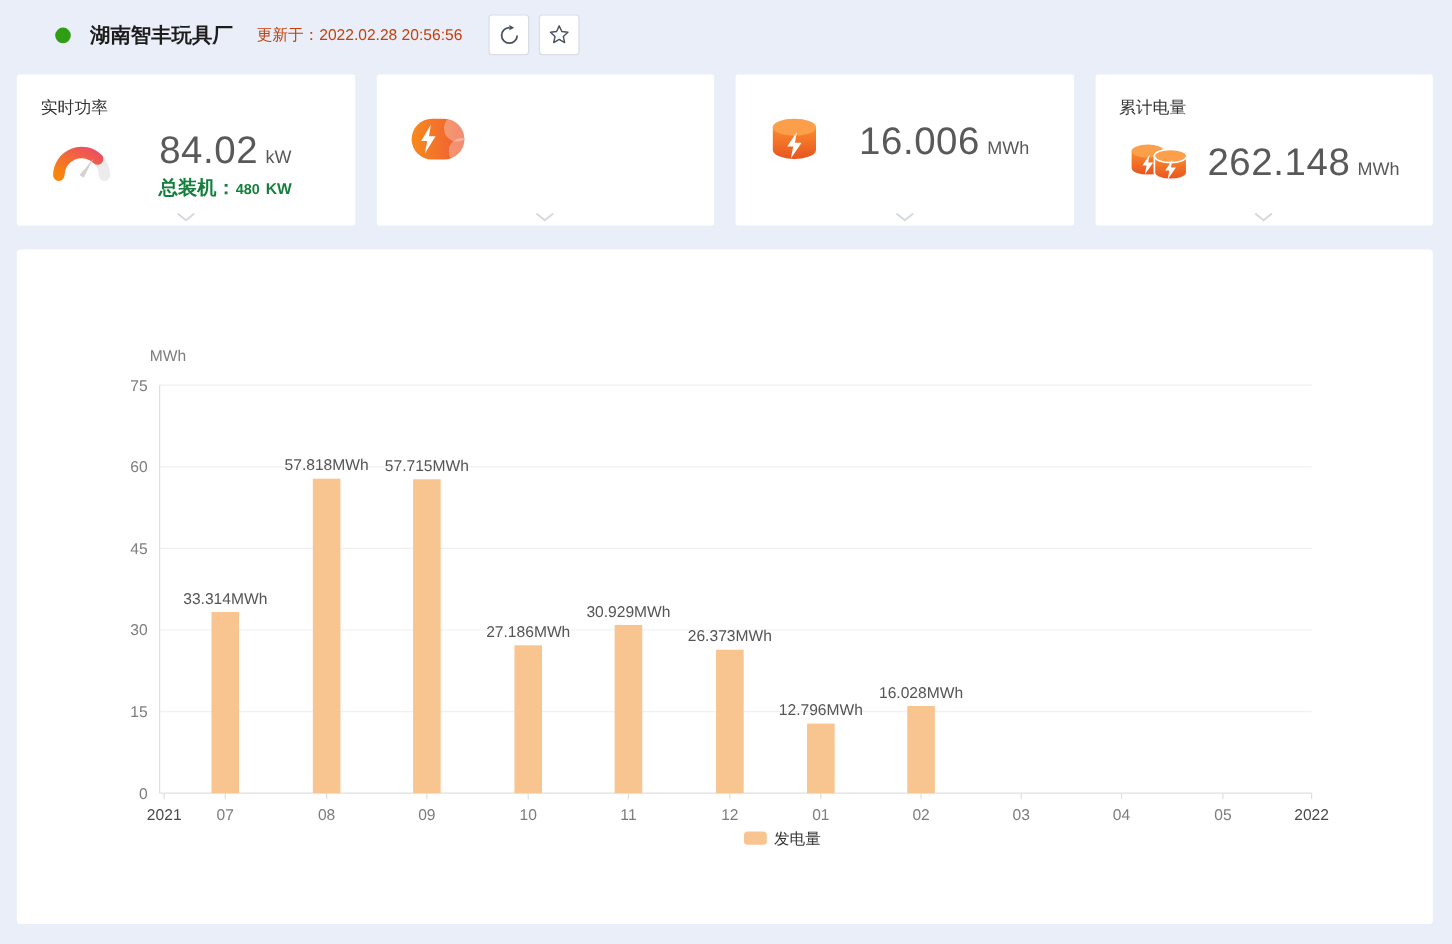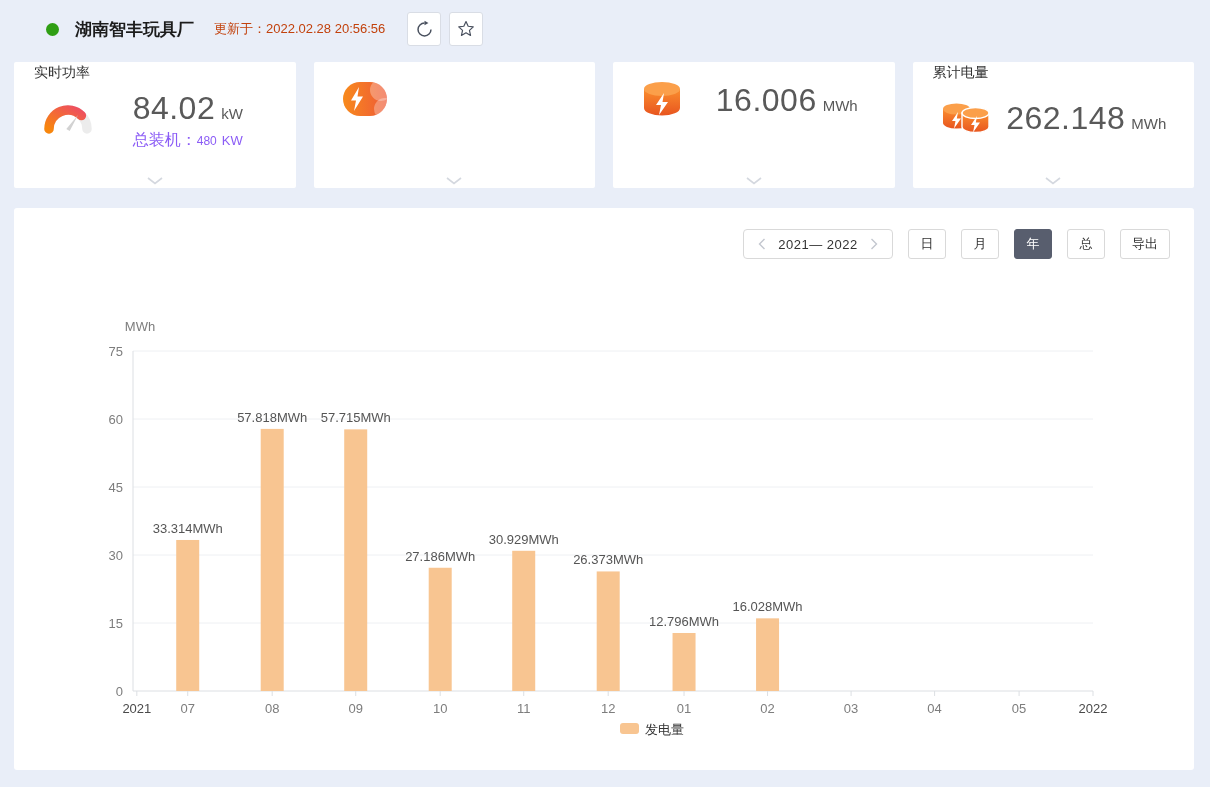--- a/index.html
+++ b/index.html
@@ -16,30 +16,30 @@
   .plant-name { font-size:17px; font-weight:bold; color:#1c1c1c; margin-left:16px; }
   .updated { font-size:13px; color:#c2410c; margin-left:20px; }
   .icon-btn {
     width:34px; height:34px; background:#fff; border:1px solid #d9dde5; border-radius:3px;
     display:flex; align-items:center; justify-content:center; cursor:pointer;
   }
   .icon-btn.refresh { margin-left:22px; }
   .icon-btn.star { margin-left:8px; }
   
   .stats { display:grid; grid-template-columns:repeat(4,1fr); gap:18px; margin:4px 16px 0 14px; }
-  .card { background:#fff; height:126px; border-radius:2px; position:relative; padding:2px 18px 0 20px; }
+  .card { background:#fff; height:126px; border-radius:2px; position:relative; padding:19px 18px 0 20px; }
   .card-title { font-size:14px; color:#333; }
   .card-body { display:flex; align-items:center; margin-top:14px; }
   .card-body.tight { margin-top:8px; }
   .icon-wrap { width:64px; display:flex; justify-content:flex-start; padding-left:6px; flex:0 0 auto; }
   .value-wrap { flex:1; display:flex; flex-direction:column; align-items:center; }
   .value-line { display:flex; align-items:baseline; white-space:nowrap; }
   .big-value { font-size:32px; color:#595959; letter-spacing:0.5px; }
   .unit { font-size:15px; color:#595959; margin-left:6px; }
-  .sub-line { display:flex; align-items:baseline; margin-top:3px; color:#8b5cf6; white-space:nowrap; }
+  .sub-line { display:flex; align-items:baseline; margin-top:3px; color:#15803d; white-space:nowrap;font-weight:bold; }
   .sub-label { font-size:16px; }
   .sub-value { font-size:12px; }
   .sub-unit  { font-size:13px; margin-left:5px; }
   .card-chevron { position:absolute; left:50%; transform:translateX(-50%); bottom:3px; cursor:pointer; line-height:0; }
   
   .panel { background:#fff; border-radius:3px; margin:20px 16px 0 14px; height:562px; padding:21px 24px 0; }
   .toolbar { display:flex; justify-content:flex-end; align-items:center; gap:15px; }
   .range {
     width:150px; height:30px; border:1px solid #d9d9d9; border-radius:4px; background:#fff;
     display:flex; align-items:center; justify-content:space-between; padding:0 12px;
@@ -213,42 +213,20 @@
     </div>
     <span class="card-chevron">
       <svg width="16" height="8" viewBox="0 0 16 8">
           <polyline points="1,1 8,6.5 15,1" fill="none" stroke="#d4d8df" stroke-width="1.6"></polyline>
         </svg>
     </span>
   </div>
 </div>
 
 <div class="panel">
-  <div class="toolbar">
-    <div class="range">
-      <span class="range-arrow">
-        <svg width="8" height="12" viewBox="0 0 8 12">
-            <polyline points="6.5,1 1.5,6 6.5,11" fill="none" stroke="#c3c7cf" stroke-width="1.4"></polyline>
-          </svg>
-      </span>
-      <span class="range-label">2021— 2022</span>
-      <span class="range-arrow">
-        <svg width="8" height="12" viewBox="0 0 8 12">
-            <polyline points="1.5,1 6.5,6 1.5,11" fill="none" stroke="#c3c7cf" stroke-width="1.4"></polyline>
-          </svg>
-      </span>
-    </div>
-    <span id="view-buttons" style="display:flex; gap:15px;">
-        <button class="vbtn">日</button>
-        <button class="vbtn">月</button>
-        <button class="vbtn active">年</button>
-        <button class="vbtn">总</button>
-      </span>
-    <button class="vbtn">导出</button>
-  </div>
   <svg id="chart-svg" width="1132" height="505" viewBox="0 0 1132 505">
       <text x="85" y="436.5" font-size="13" fill="#7d7d7d" text-anchor="end">0</text>
       <line x1="95" y1="364" x2="1055" y2="364" stroke="#eef0f3" stroke-width="1"></line>
       <text x="85" y="368.5" font-size="13" fill="#7d7d7d" text-anchor="end">15</text>
       <line x1="95" y1="296" x2="1055" y2="296" stroke="#eef0f3" stroke-width="1"></line>
       <text x="85" y="300.5" font-size="13" fill="#7d7d7d" text-anchor="end">30</text>
       <line x1="95" y1="228" x2="1055" y2="228" stroke="#eef0f3" stroke-width="1"></line>
       <text x="85" y="232.5" font-size="13" fill="#7d7d7d" text-anchor="end">45</text>
       <line x1="95" y1="160" x2="1055" y2="160" stroke="#eef0f3" stroke-width="1"></line>
       <text x="85" y="164.5" font-size="13" fill="#7d7d7d" text-anchor="end">60</text>

